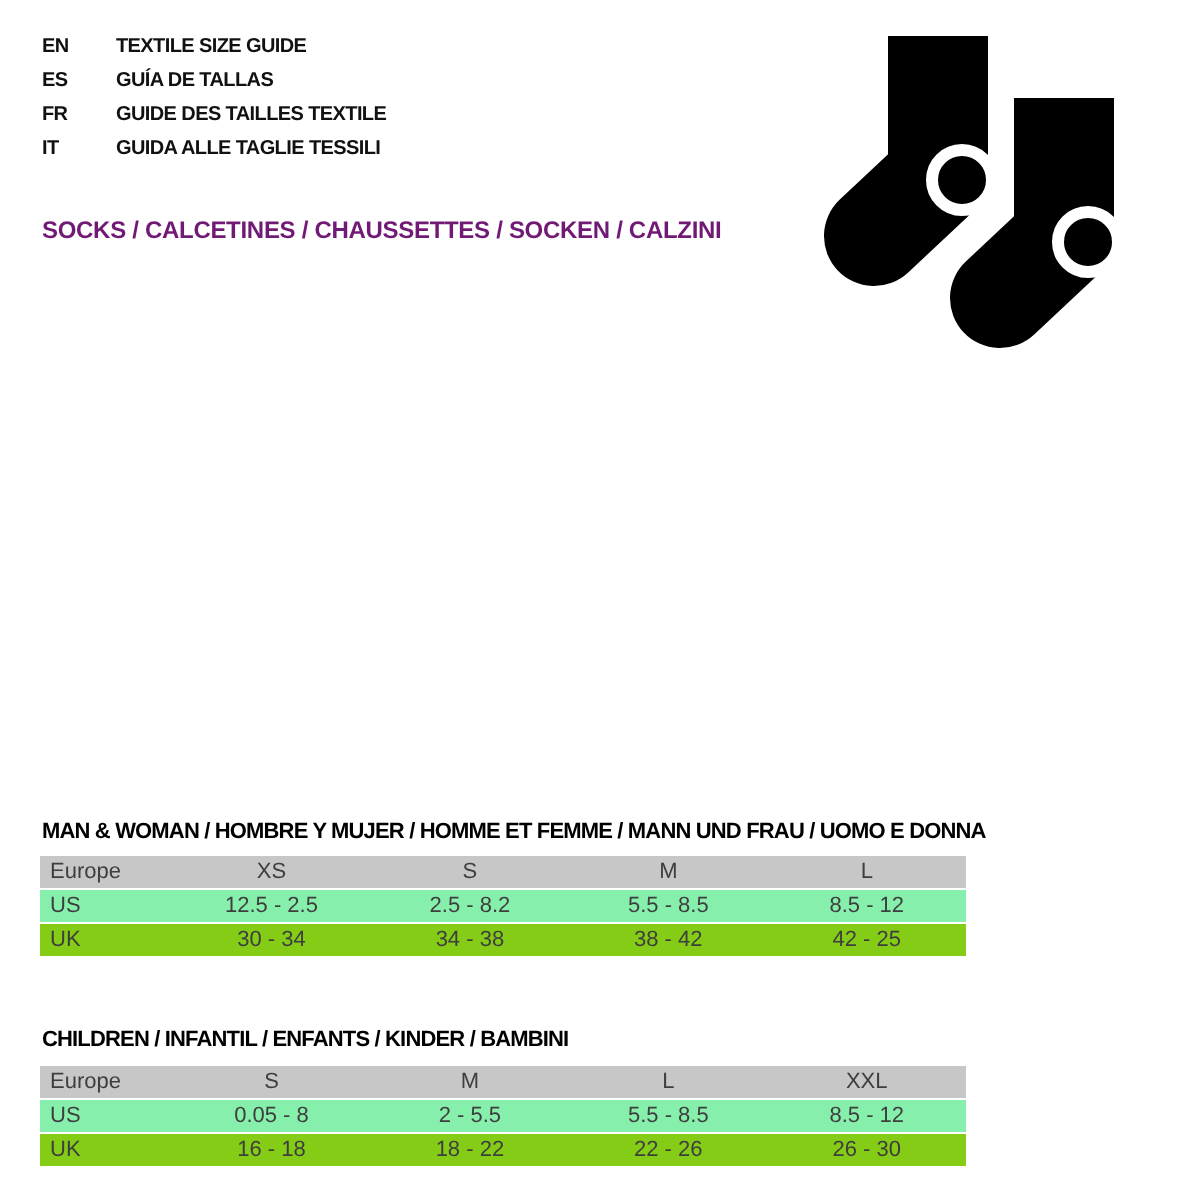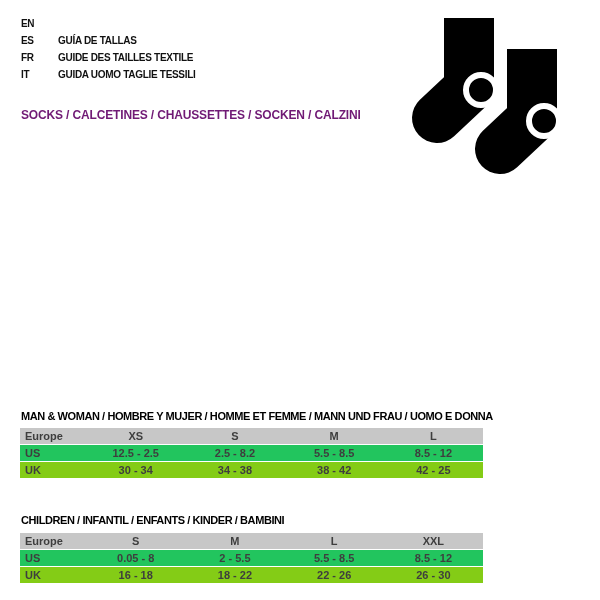--- a/index.html
+++ b/index.html
@@ -42,50 +42,51 @@
     position:absolute; left:20px; width:463px;
     border-collapse:collapse; table-layout:fixed;
     font-size:11px; color:#3e3e3e;
   }
   table.size-table.t1 { top:428px; }
   table.size-table.t2 { top:533px; }
   .size-table col.c-region { width:66px; }
   .size-table col.c-size   { width:99px; }
   .size-table th, .size-table td {
     height:16px; padding:0; line-height:16px;
-    font-weight:bold; text-align:center;
+    font-weight:normal; text-align:center;
     border-bottom:1px solid #ffffff;
   }
   .size-table th:first-child, .size-table td:first-child {
     text-align:left; padding-left:5px;
   }
   .size-table tr.hdr  { background:#c7c7c7; }
-  .size-table tr.r-us { background:#22c55e; }
+  .size-table tr.r-us { background:#86efac; }
   .size-table tr.r-uk { background:#84cc16; }
 </style>
 </head>
 <body>
 
 <div class="canvas">
 
   <div class="lang-list">
     <div class="lang-row">
       <span class="lang-code">EN</span>
+      <span class="lang-label">TEXTILE SIZE GUIDE</span>
     </div>
     <div class="lang-row">
       <span class="lang-code">ES</span>
       <span class="lang-label">GUÍA DE TALLAS</span>
     </div>
     <div class="lang-row">
       <span class="lang-code">FR</span>
       <span class="lang-label">GUIDE DES TAILLES TEXTILE</span>
     </div>
     <div class="lang-row">
       <span class="lang-code">IT</span>
-      <span class="lang-label">GUIDA UOMO TAGLIE TESSILI</span>
+      <span class="lang-label">GUIDA ALLE TAGLIE TESSILI</span>
     </div>
   </div>
 
   <div class="socks-line">SOCKS / CALCETINES / CHAUSSETTES / SOCKEN / CALZINI</div>
 
   <svg class="socks-icon" viewBox="0 0 165 170" xmlns="http://www.w3.org/2000/svg" aria-hidden="true">
     <g>
       <rect x="44" y="8" width="50" height="70" fill="#000"></rect>
       <line x1="69" y1="78" x2="37" y2="108" stroke="#000" stroke-width="50" stroke-linecap="round"></line>
       <circle cx="81" cy="80" r="15" fill="none" stroke="#fff" stroke-width="6"></circle>

